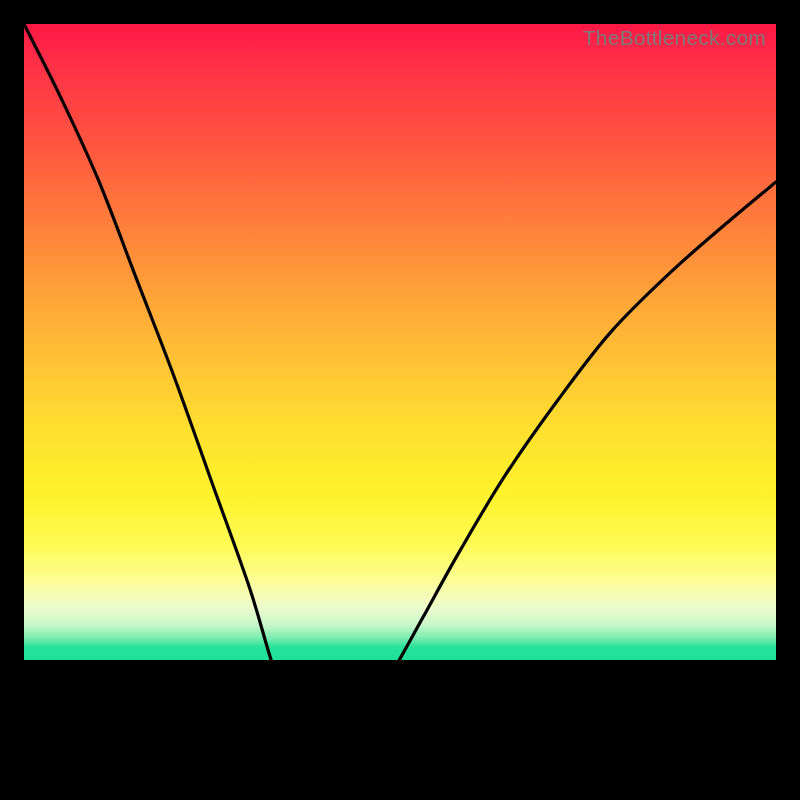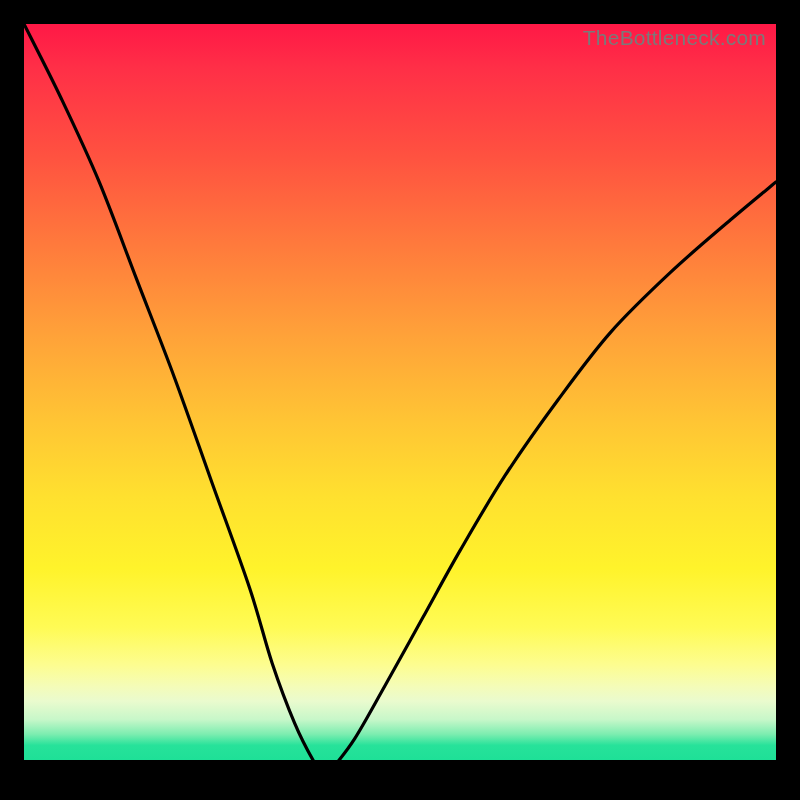--- a/index.html
+++ b/index.html
@@ -15,21 +15,21 @@
     position: relative;
     width: 800px;
     height: 800px;
     background: #000;
   }
   .plot {
     position: absolute;
     left: 24px;
     top: 24px;
     width: 752px;
-    height: 736px;
+    height: 636px;
     background: linear-gradient(
       to bottom,
       #ff1846 0%,
       #ff2f47 6%,
       #ff5240 18%,
       #ff7a3c 30%,
       #ffa139 42%,
       #ffc534 54%,
       #ffe02f 64%,
       #fff32b 74%,

